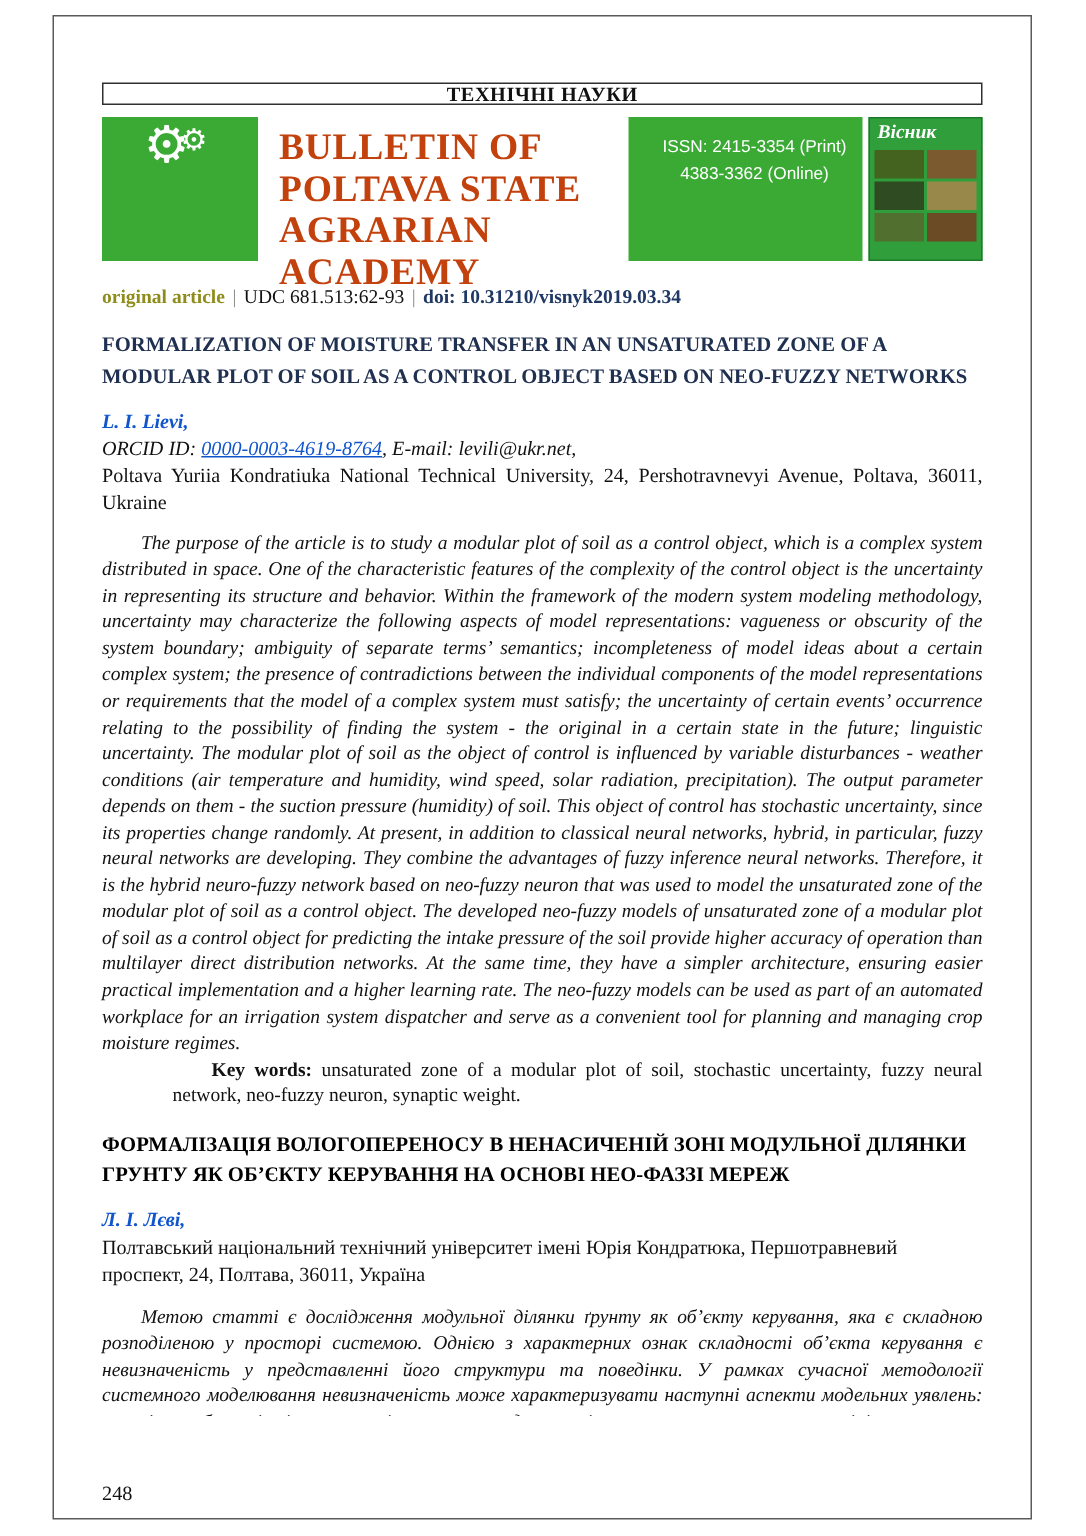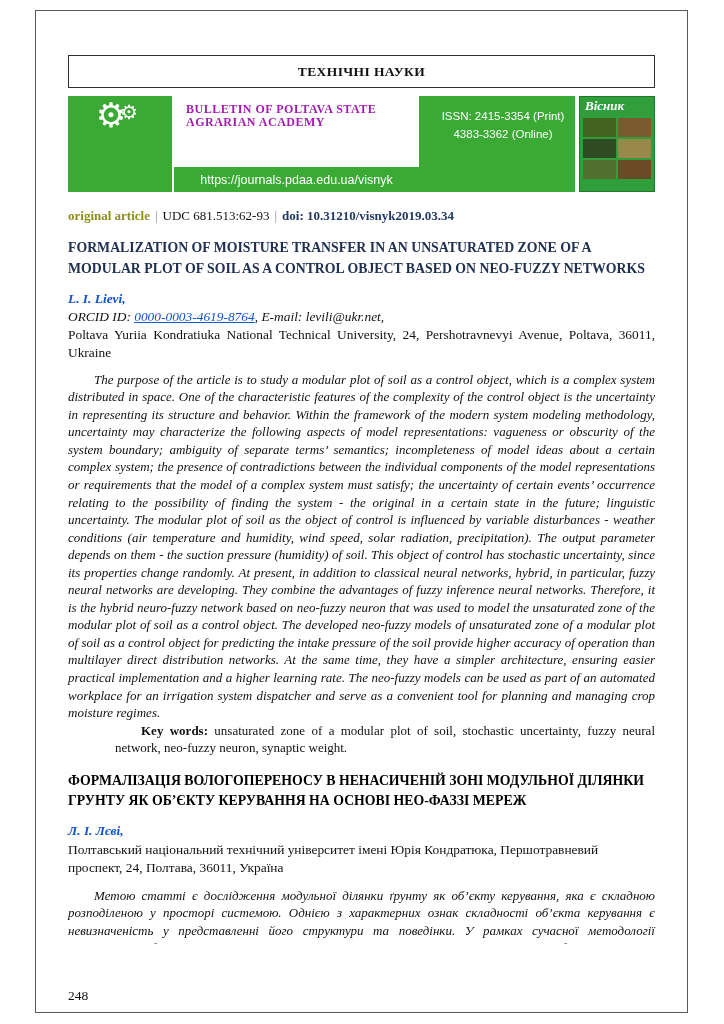--- a/index.html
+++ b/index.html
@@ -12,21 +12,21 @@
     position:absolute; left:35px; top:10px; width:653px; height:1003px;
     border:1px solid #5a5a5a; box-sizing:border-box; background:#fff;
   }
   .content {
     position:absolute; top:0; left:0; right:0; bottom:68px;
     padding:0 32px; overflow:hidden;
   }
 
   
   .section-box {
-    margin-top:44px; border:1px solid #2f2f2f; height:33px; box-sizing:border-box;
+    margin-top:44px; border:1px solid #2f2f2f; height:15px; box-sizing:border-box;
     display:flex; align-items:center; justify-content:center;
     font-weight:bold; font-size:13.5px; letter-spacing:0.4px;
   }
 
   
   .banner-row { margin-top:8px; display:flex; height:96px; }
   .banner { flex:1; background:#3aaa35; display:flex; min-width:0; }
   .logo-box {
     width:106px; box-sizing:border-box; border-right:2px solid #ffffff;
     display:flex; flex-direction:column; align-items:center; justify-content:flex-start;
@@ -35,21 +35,21 @@
   .gears { height:56px; color:#fff; font-family:"DejaVu Sans", sans-serif; line-height:1; text-align:center; }
   .gear-big { font-size:34px; }
   .gear-small { font-size:20px; position:relative; top:-8px; left:-6px; }
   .logo-label {
     color:#fff; font-family:"Liberation Sans", sans-serif; font-weight:bold;
     font-size:13px; line-height:1.15; text-align:center; margin-top:-4px;
   }
   .banner-mid { flex:1; display:flex; flex-direction:column; min-width:0; }
   .banner-title {
     background:#ffffff; flex:1; padding:7px 8px 2px 12px;
-    font-weight:bold; font-size:12px; line-height:1.1; color:#a21caf;
+    font-weight:bold; font-size:25px; line-height:1.1; color:#c2410c;
     letter-spacing:0.5px; font-family:"Liberation Serif", serif;
   }
   .banner-url-strip { height:25px; display:flex; align-items:center; justify-content:center; }
   .banner-url {
     color:#ffffff; font-size:12.5px; font-family:"Liberation Sans", sans-serif;
     text-decoration:none; cursor:pointer;
   }
   .issn-box {
     width:144px; color:#ffffff; font-family:"Liberation Sans", sans-serif;
     font-size:11.5px; line-height:1.55; text-align:center; padding-top:12px; box-sizing:border-box;margin-left:12px;

